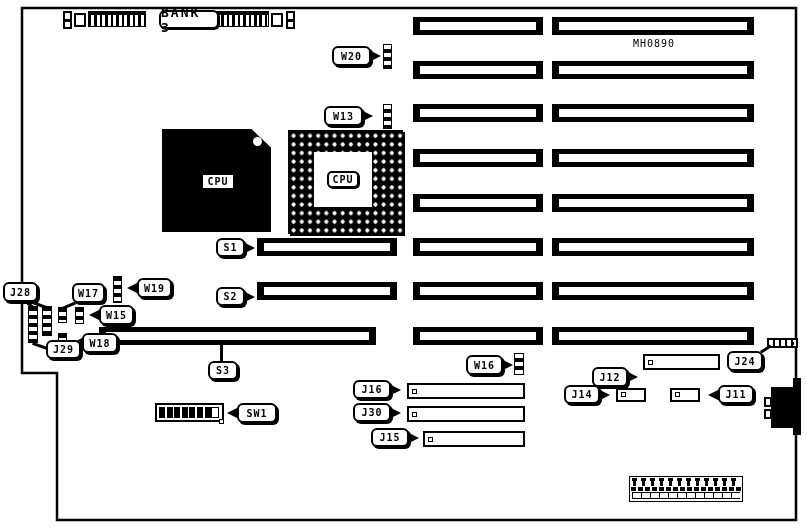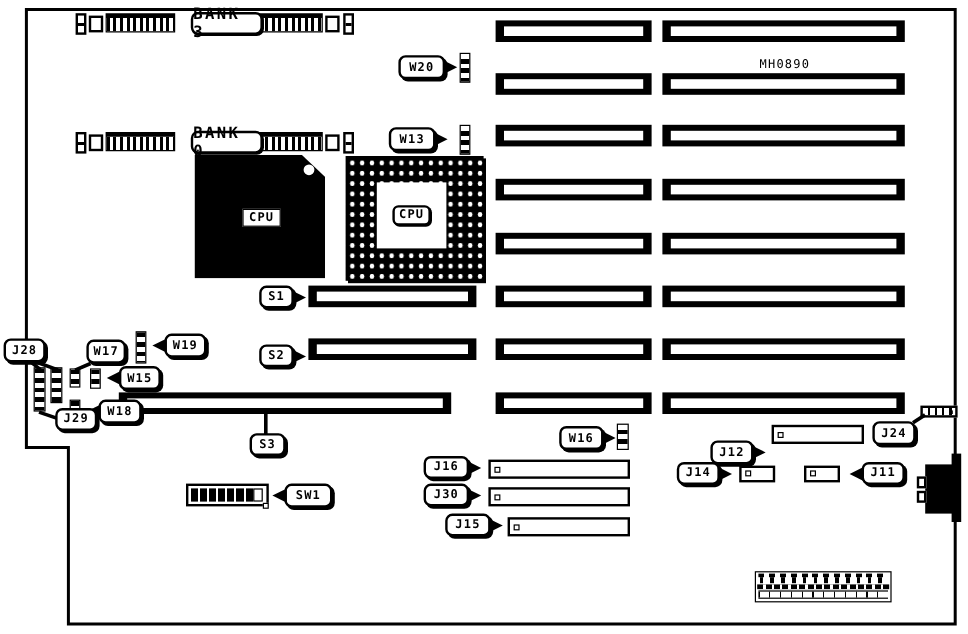--- a/index.html
+++ b/index.html
@@ -83,21 +83,21 @@
   .pwr-band{position:absolute;top:10px;left:1px;right:1px;height:4px;background-color:#000;
         background-image:repeating-linear-gradient(90deg,transparent 0 5px,#fff 5px 7px);}
   .pwr-cells{position:absolute;top:15px;left:2px;right:2px;bottom:2px;border-top:1px solid #000;border-bottom:1px solid #000;
         background:repeating-linear-gradient(90deg,#000 0 1px,transparent 1px 9px);}
 
   
   .kb-block{position:absolute;left:771px;top:387px;width:25px;height:41px;background:#000;z-index:3;}
   .kb-tab{position:absolute;left:793px;top:378px;width:8px;height:57px;background:#000;z-index:3;}
   .kb-port{position:absolute;left:764px;width:8px;height:10px;border:2px solid #000;background:#fff;z-index:4;}
 
-  .part-number{position:absolute;left:633px;top:49px;font-size:10px;letter-spacing:1px;z-index:2;}
+  .part-number{position:absolute;left:633px;top:38px;font-size:10px;letter-spacing:1px;z-index:2;}
   .s3-lead{position:absolute;left:220px;top:345px;width:3px;height:17px;background:#000;z-index:4;}
 </style>
 </head>
 <body>
 
 <div class="stage">
 
   <svg class="outline-svg" width="807" height="528">
     <polygon points="22,8 796,8 796,520 57,520 57,373 22,373" fill="none" stroke="#000" stroke-width="2.5"></polygon>
   </svg>
@@ -108,31 +108,20 @@
     <i class="ecap" style="left:0"></i>
     <i class="latch" style="left:11px"></i>
     <i class="comb" style="left:25px;width:58px"></i>
     <div class="bank-label">
         <span>BANK 3</span>
       </div>
     <i class="comb" style="left:146px;width:60px"></i>
     <i class="latch" style="left:208px"></i>
     <i class="ecap" style="left:223px"></i>
   </div>
-  <div class="bank" style="top:110px">
-    <i class="ecap" style="left:0"></i>
-    <i class="latch" style="left:11px"></i>
-    <i class="comb" style="left:25px;width:58px"></i>
-    <div class="bank-label">
-        <span>BANK 0</span>
-      </div>
-    <i class="comb" style="left:146px;width:60px"></i>
-    <i class="latch" style="left:208px"></i>
-    <i class="ecap" style="left:223px"></i>
-  </div>
 
   <div class="cpu-chip">
     <i class="cpu-dot"></i>
     <div class="cpu-chip-label">
         <span>CPU</span>
       </div>
   </div>
 
   <div class="pga">
     <div class="pga-center">

